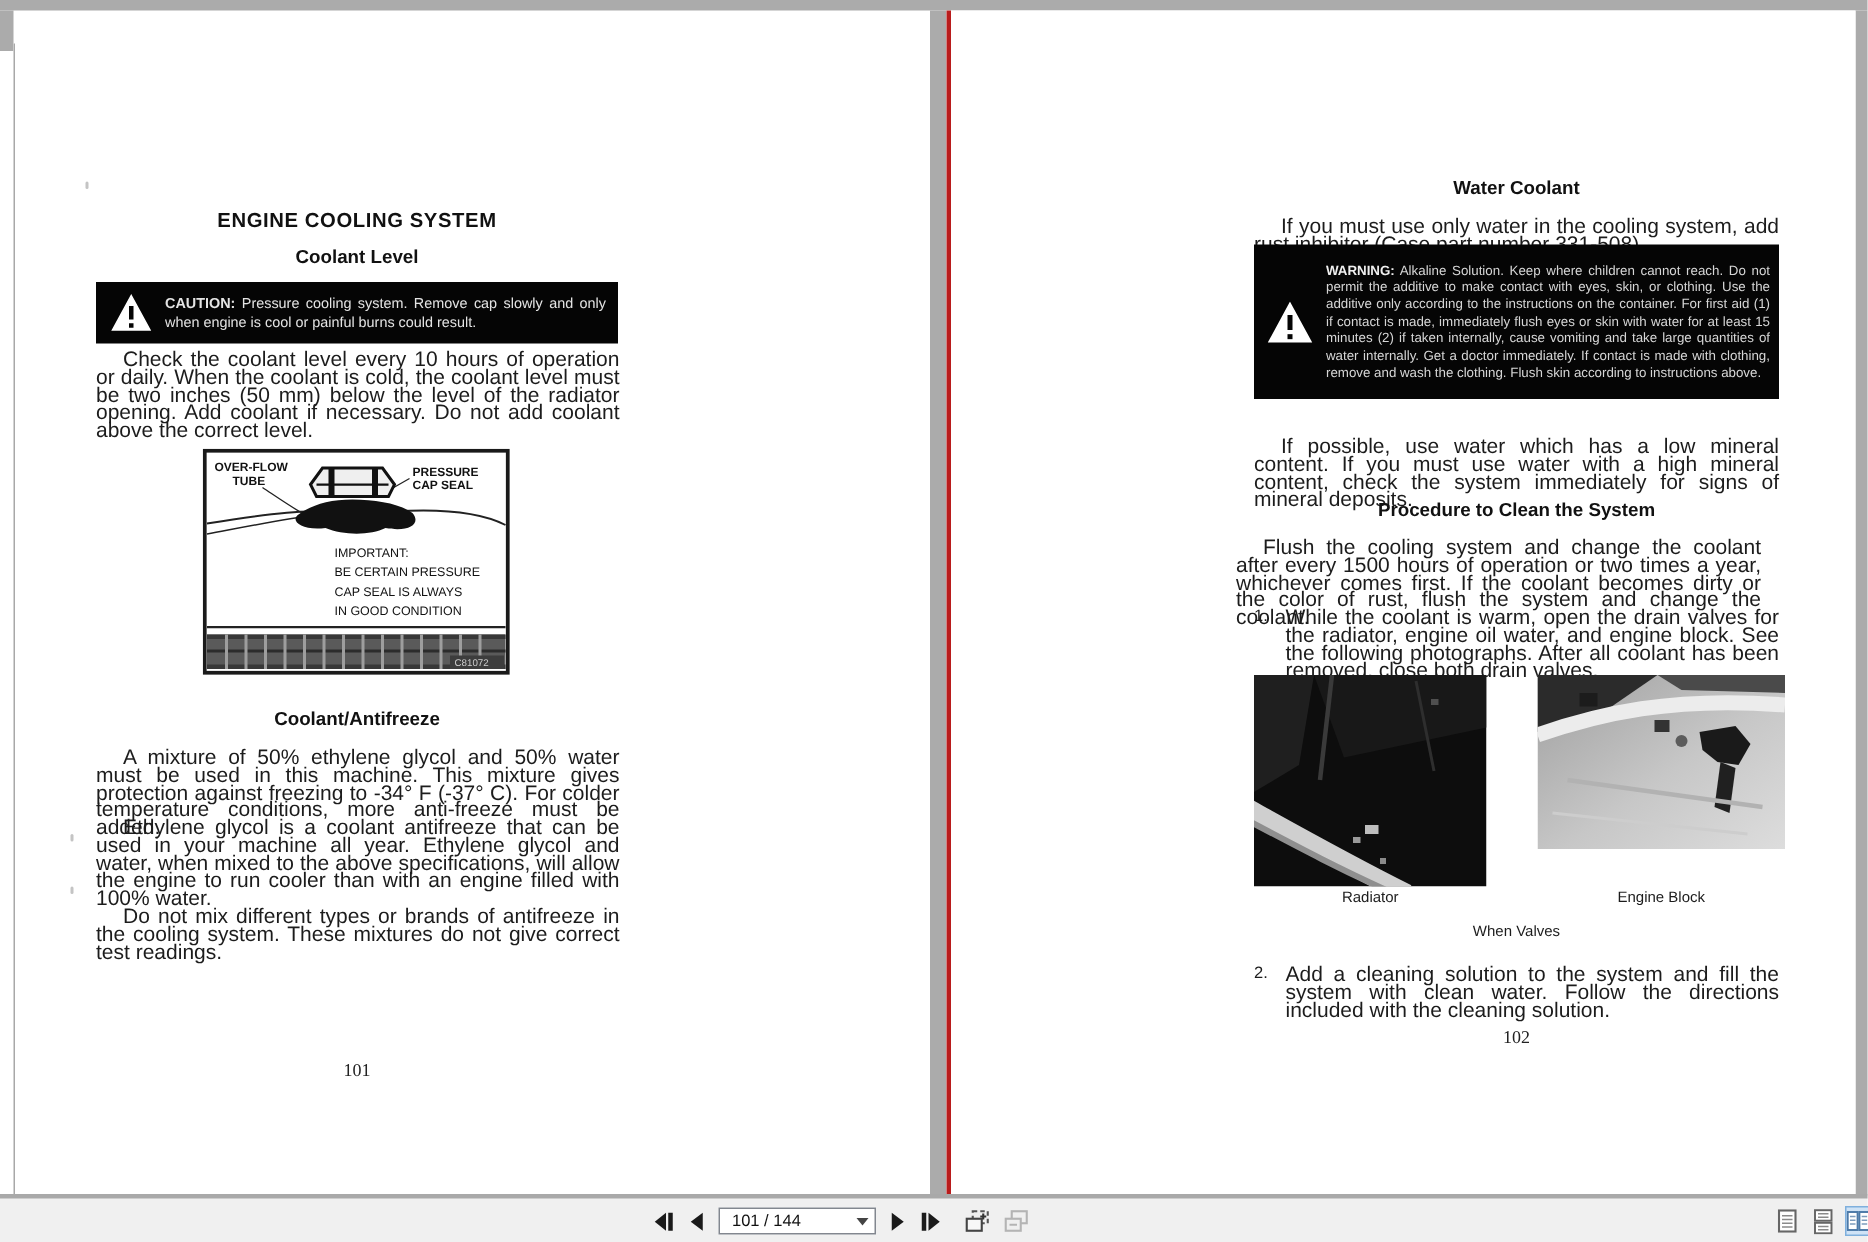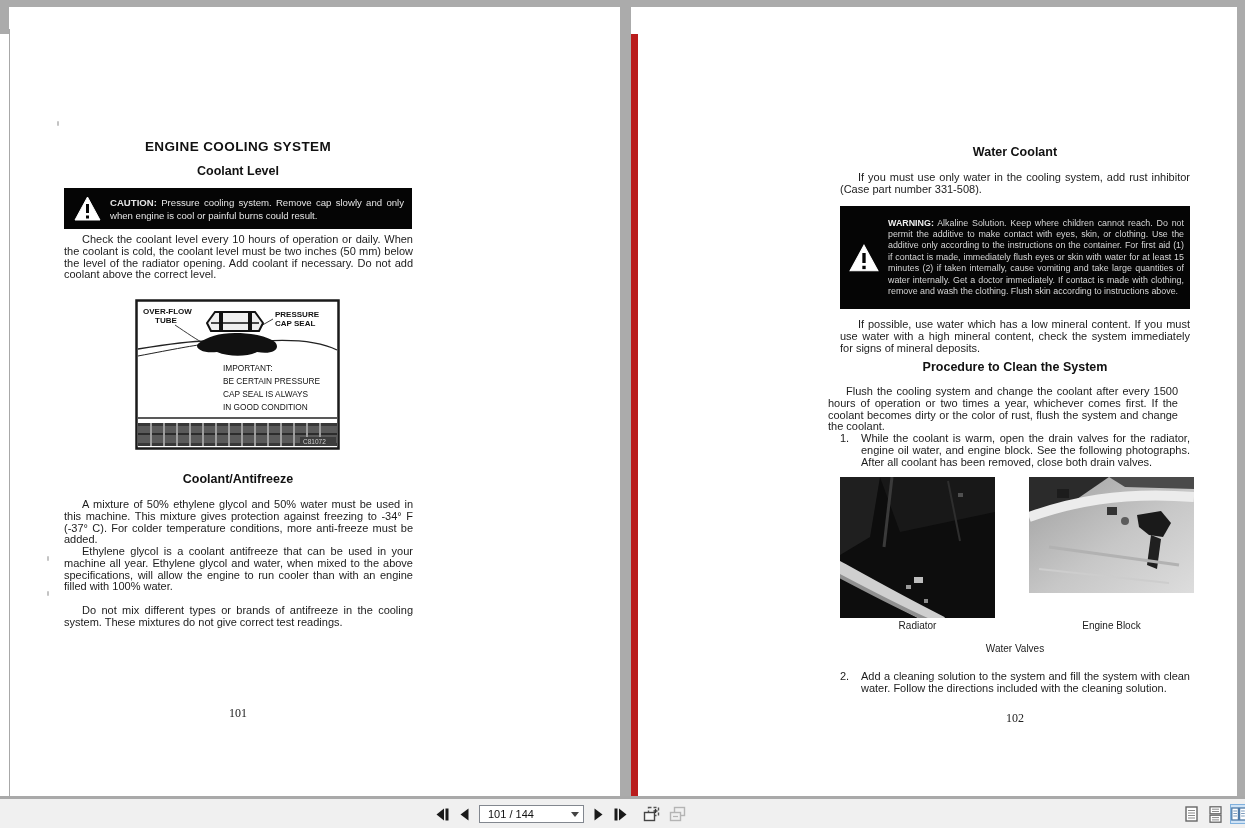--- a/index.html
+++ b/index.html
@@ -8,26 +8,26 @@
   .abs { position:absolute; }
 
   
   .top-band   { left:0; top:0; width:1245px; height:7px; background:#ababab; }
   .left-stub  { left:0; top:7px; width:9px; height:27px; background:#ababab; }
   .divider    { left:620px; top:7px; width:11px; height:790px; background:#ababab; }
   .right-strip{ left:1237px; top:7px; width:8px; height:790px; background:#ababab; }
 
   .page { background:#fff; top:7px; height:790px; }
   .page-left  { left:9px;  width:611px; border-left:1px solid #a8a8a8;margin-top:22px; }
-  .page-right { left:631px; width:606px; border-left:7px solid #b91c1c;margin-top:27px; }
+  .page-right { left:631px; width:606px; border-left:3px solid #b91c1c; }
 
   
   .doc-title   { font-size:13.5px; font-weight:bold; color:#111; text-align:center; letter-spacing:.4px; }
   .doc-heading { font-size:12.5px; font-weight:bold; color:#111; text-align:center; }
-  .body-text   { font-size:11px; line-height:11.8px; color:#1c1c1c; text-align:justify; }
+  .body-text   { font-size:14px; line-height:11.8px; color:#1c1c1c; text-align:justify; }
   .indent      { text-indent:18px; }
   .bold        { font-weight:bold; }
   .page-num    { font-family:"Liberation Serif", serif; font-size:12px; color:#222; text-align:center; }
 
   
   .safety-box { background:#050505; color:#e4e4e4; display:flex; align-items:center; }
   .safety-icon{ flex:none; display:flex; align-items:center; justify-content:center; }
   .safety-text{ text-align:justify; }
   .caution-box .safety-text { font-size:9.6px; line-height:13px; padding-right:8px; }
   .warning-box .safety-text { font-size:8.9px; line-height:11.4px; padding-right:6px; color:#d6d6d6; }
@@ -153,21 +153,21 @@
 
   <div class="abs page-num" style="left:54px; top:677px; width:348px;">101</div>
 </div>
 
 <div class="abs page page-right">
 
   <div class="abs doc-heading" style="left:202px; top:111px; width:350px;">Water Coolant</div>
 
   <p class="abs body-text indent" style="left:202px; top:138px; width:350px;">If you must use only water in the cooling system, add rust inhibitor (Case part number 331-508).</p>
 
-  <div class="abs safety-box warning-box" style="left:202px; top:172px; width:350px; height:103px;">
+  <div class="abs safety-box warning-box" style="left:202px; top:156px; width:350px; height:103px;">
     <div class="safety-icon" style="width:48px;">
       <svg width="30" height="28" viewBox="0 0 27 25">
         <polygon points="13.5,1 26,24 1,24" fill="#ffffff" stroke="#ffffff" stroke-width="1"></polygon>
         <rect x="12" y="8" width="3" height="9" fill="#050505"></rect>
         <rect x="12" y="19.5" width="3" height="3" fill="#050505"></rect>
       </svg>
     </div>
     <div class="safety-text"><span class="bold" style="color:#efefef;">WARNING:</span>
       <span>Alkaline Solution. Keep where children cannot reach. Do not permit the additive to make contact with eyes, skin, or clothing. Use the additive only according to the instructions on the container. For first aid (1) if contact is made, immediately flush eyes or skin with water for at least 15 minutes (2) if taken internally, cause vomiting and take large quantities of water internally. Get a doctor immediately. If contact is made with clothing, remove and wash the clothing. Flush skin according to instructions above.</span></div>
   </div>
@@ -213,21 +213,21 @@
     <rect x="78" y="30" width="10" height="8" fill="#333333"></rect>
     <path d="M108,38 L132,34 L142,46 L134,60 L120,58 L110,50 Z" fill="#1a1a1a"></path>
     <path d="M122,58 L132,62 L128,92 L118,88 Z" fill="#202020"></path>
     <circle cx="96" cy="44" r="4" fill="#5c5c5c"></circle>
     <line x1="20" y1="70" x2="150" y2="88" stroke="#b2b2b2" stroke-width="3"></line>
     <line x1="10" y1="92" x2="140" y2="106" stroke="#cdcdcd" stroke-width="2"></line>
   </svg>
 
   <div class="abs caption" style="left:202px; top:586px; width:155px;">Radiator</div>
   <div class="abs caption" style="left:391px; top:586px; width:165px;">Engine Block</div>
-  <div class="abs caption" style="left:202px; top:609px; width:350px;">Water Valves</div>
+  <div class="abs caption" style="left:202px; top:609px; width:350px;">When Valves</div>
 
   <div class="abs list-item" style="left:202px; top:637px; width:350px;">
     <span class="list-num">2.</span>
     <span class="list-text body-text">Add a cleaning solution to the system and fill the system with clean water. Follow the directions included with the cleaning solution.</span>
   </div>
 
   <div class="abs page-num" style="left:202px; top:677px; width:350px;">102</div>
 </div>
 
 <div class="abs toolbar">

